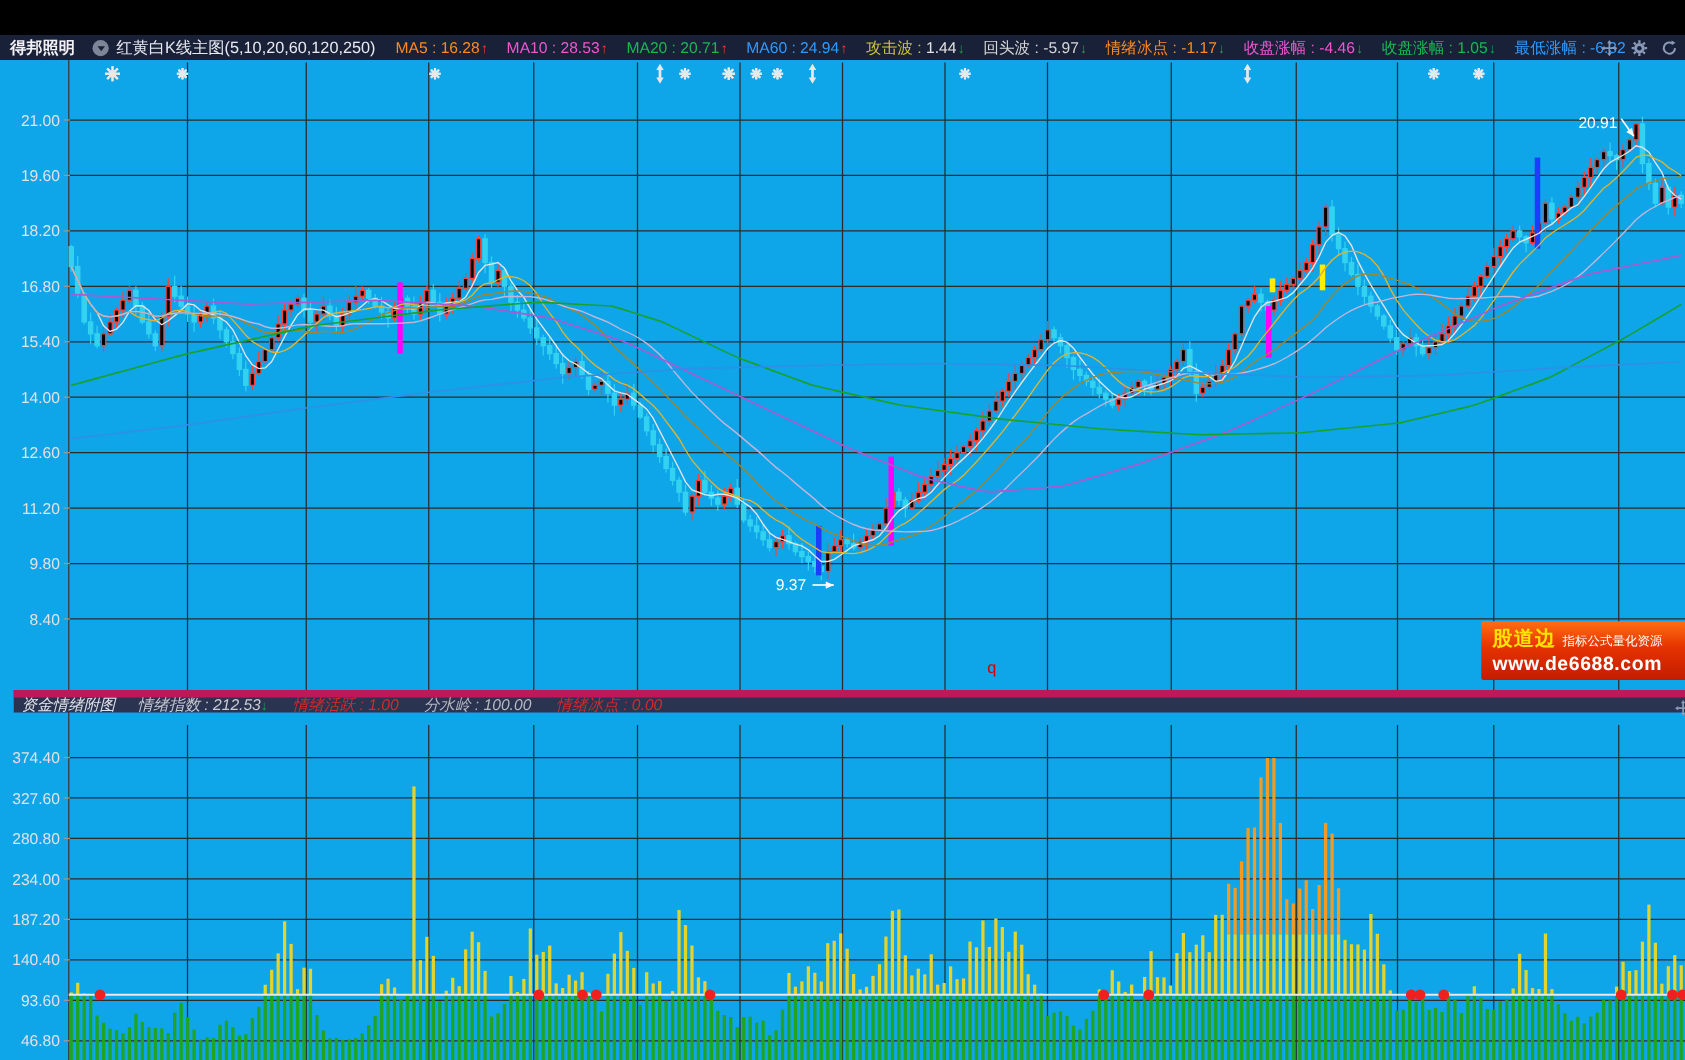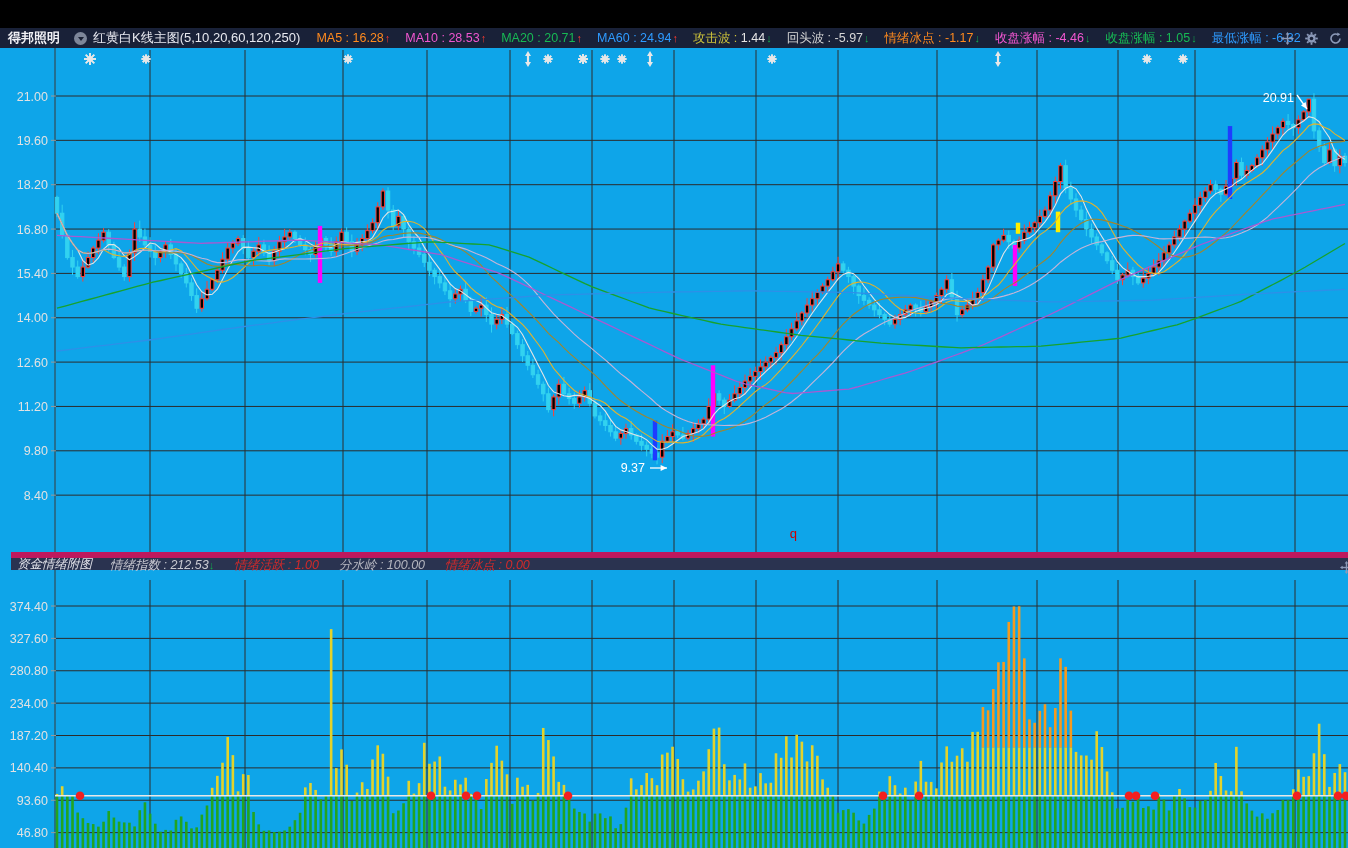--- a/index.html
+++ b/index.html
@@ -1275,13 +1275,20 @@
             <line x1="1.5" y1="6.5" x2="11.5" y2="6.5"></line>
           <path d="M6.5 0 L8.3 2.6 L4.7 2.6 Z" stroke="none"></path>
             <path d="M6.5 13 L8.3 10.4 L4.7 10.4 Z" stroke="none"></path>
           <path d="M0 6.5 L2.6 4.7 L2.6 8.3 Z" stroke="none"></path>
             <path d="M13 6.5 L10.4 4.7 L10.4 8.3 Z" stroke="none"></path>
         </g>
       </svg>
     </span>
   </div>
 
+  <div id="watermark">
+    <div id="wm-row1">
+      <span id="wm-brand">股道边</span>
+      <span id="wm-tagline">指标公式量化资源</span>
+    </div>
+    <div id="wm-url">www.de6688.com</div>
+  </div>
 </div>
 
 </body></html>

